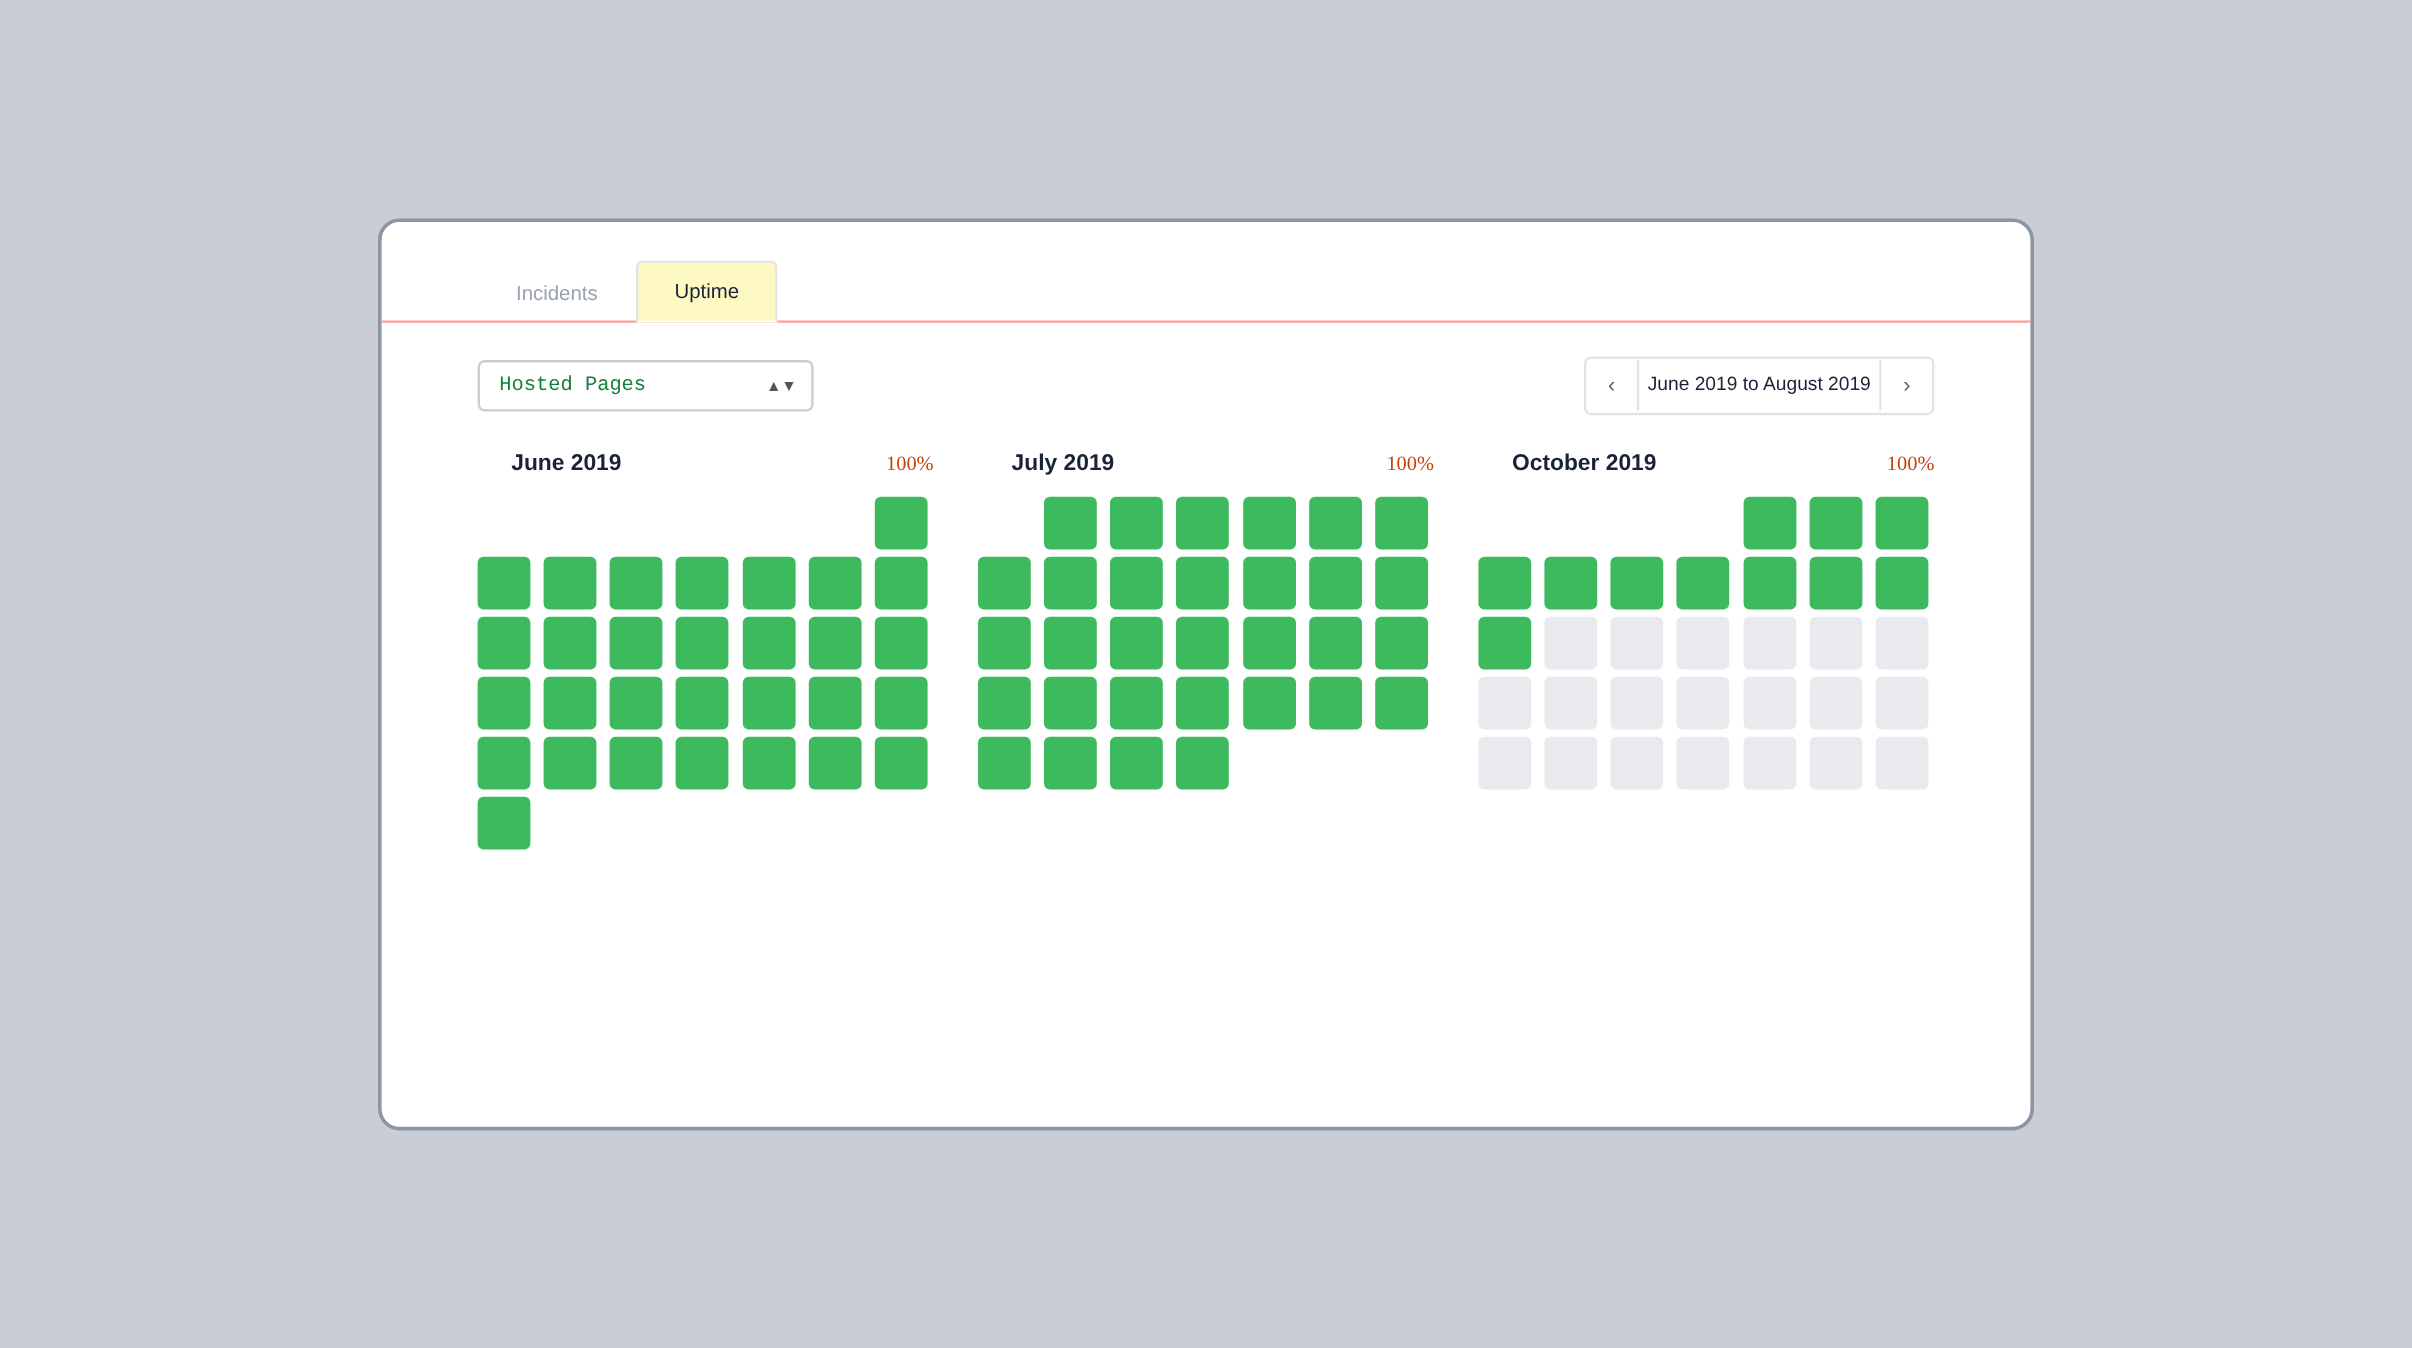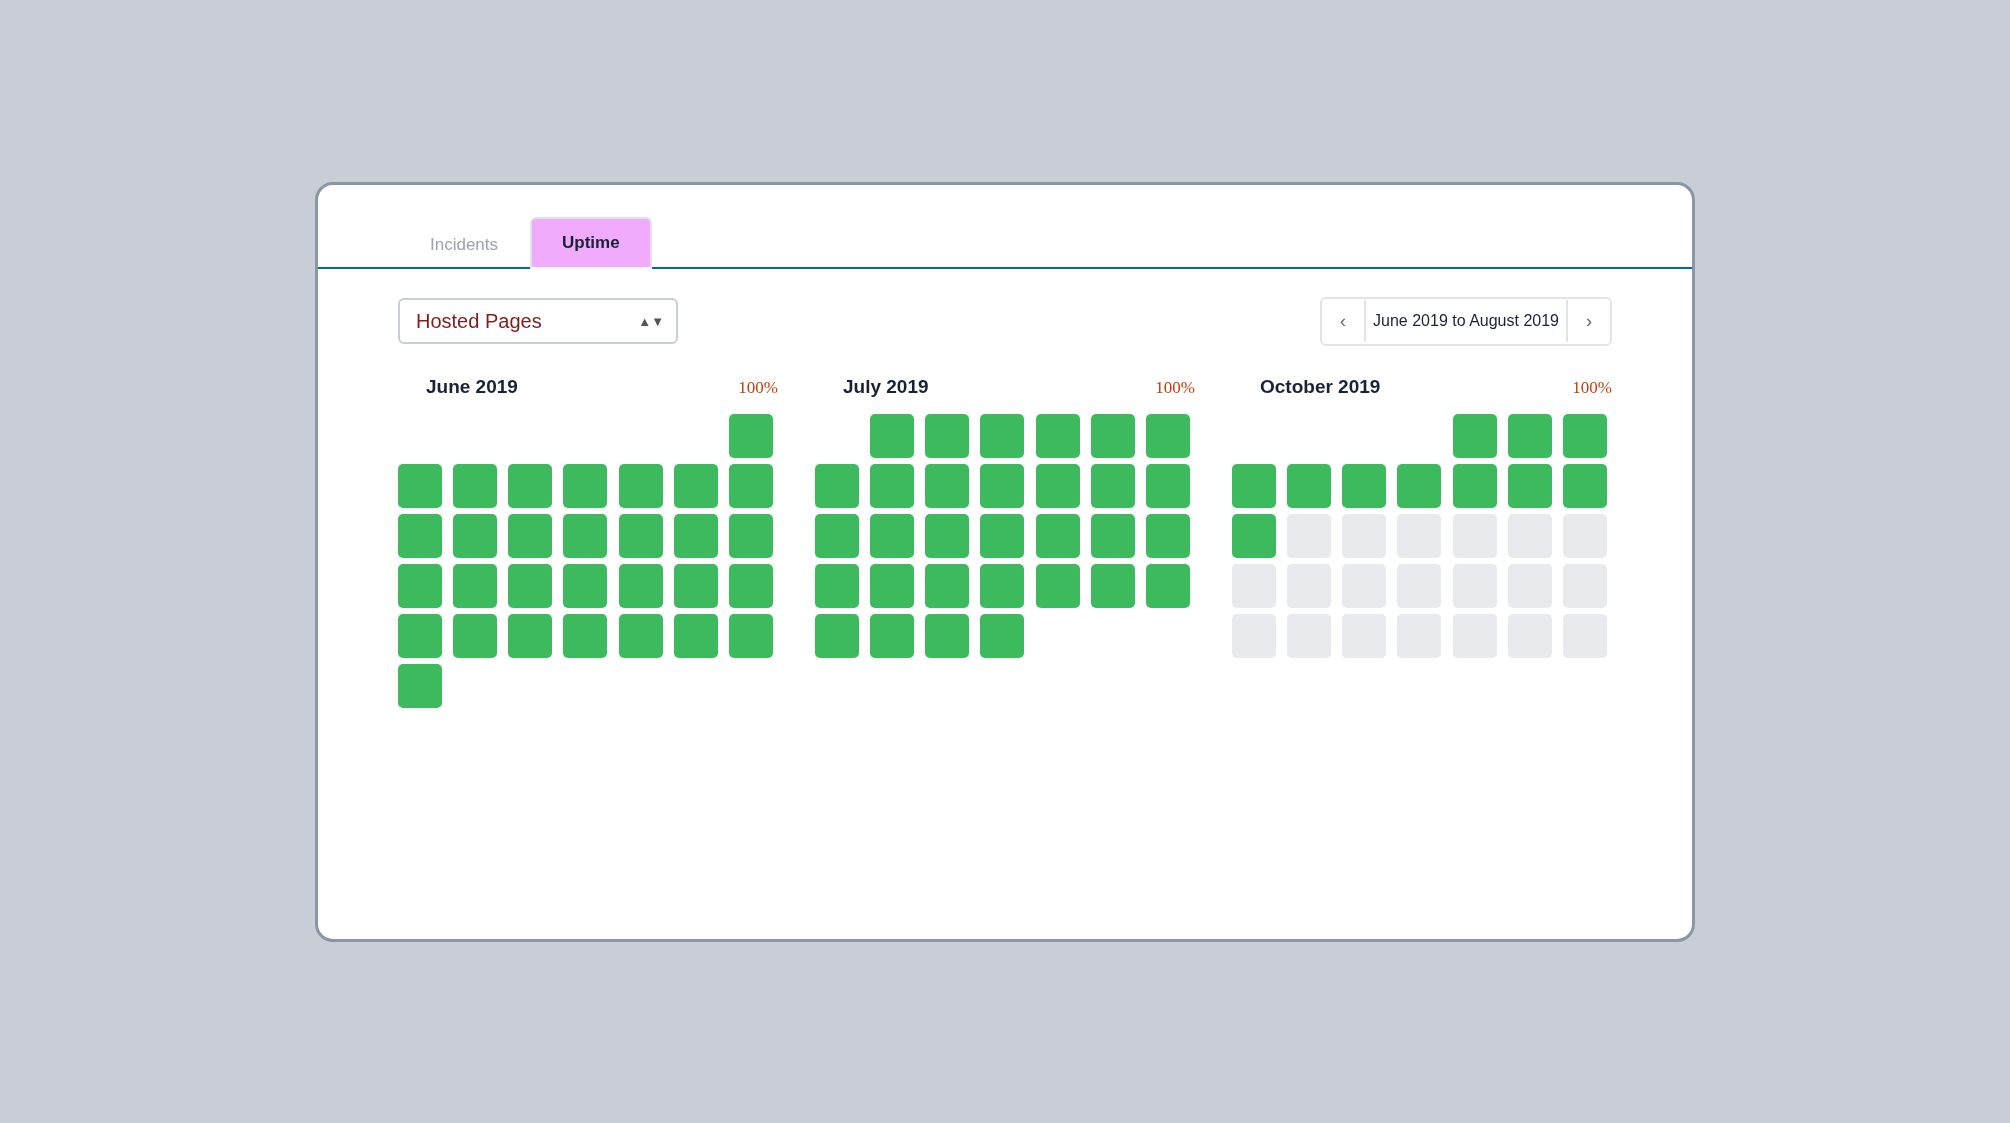--- a/index.html
+++ b/index.html
@@ -17,66 +17,66 @@
       border: 3px solid #8a95a8;
       width: 1380px;
       min-height: 760px;
       padding: 0;
       overflow: hidden;
       position: relative;
     }
     .tabs-bar {
       display: flex;
       align-items: flex-end;
-      border-bottom: 2px solid #0369a1;
+      border-bottom: 2px solid #fca5a5;
       padding: 0 80px;
       margin-top: 30px;
     }
     .tab {
       padding: 14px 30px;
       font-size: 17px;
       cursor: pointer;
       border: 2px solid transparent;
       border-bottom: none;
       border-radius: 6px 6px 0 0;
       color: #9aa2b0;
       font-weight: 400;
       background: transparent;
       position: relative;
       bottom: -2px;
     }
     .tab.active {
       color: #1a2236;
-      font-weight: 700;
+      font-weight: 400;
       border-color: #e0e4ea;
-      background: #f0abfc;
+      background: #fef9c3;
       border-bottom: 2px solid #fff;
     }
     .controls-row {
       display: flex;
       align-items: center;
       justify-content: space-between;
       padding: 28px 80px 10px;
     }
     .select-wrapper {
       position: relative;
       display: inline-block;
     }
     .select-wrapper select {
       appearance: none;
       -webkit-appearance: none;
       border: 2px solid #c8cdd6;
       border-radius: 6px;
       padding: 10px 48px 10px 16px;
-      font-size: 20px;
-      color: #7f1d1d;
+      font-size: 17px;
+      color: #15803d;
       background: #fff;
       cursor: pointer;
       min-width: 280px;
-      font-family: Liberation Sans, sans-serif;
+      font-family: Liberation Mono, monospace;
     }
     .select-arrow {
       position: absolute;
       right: 14px;
       top: 50%;
       transform: translateY(-50%);
       pointer-events: none;
       font-size: 13px;
       color: #555;
     }

